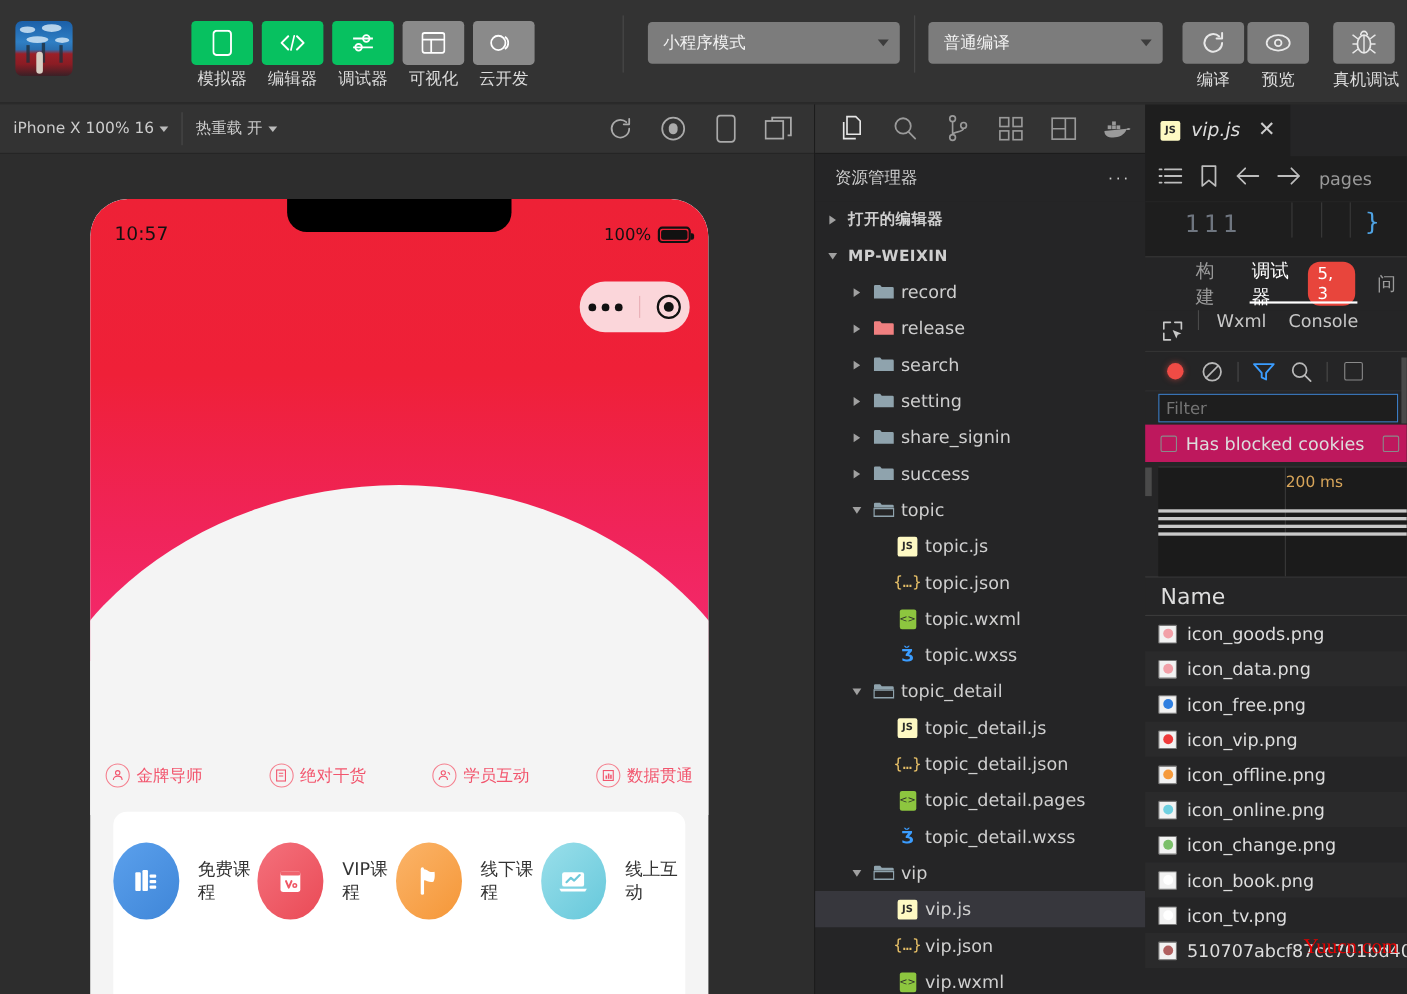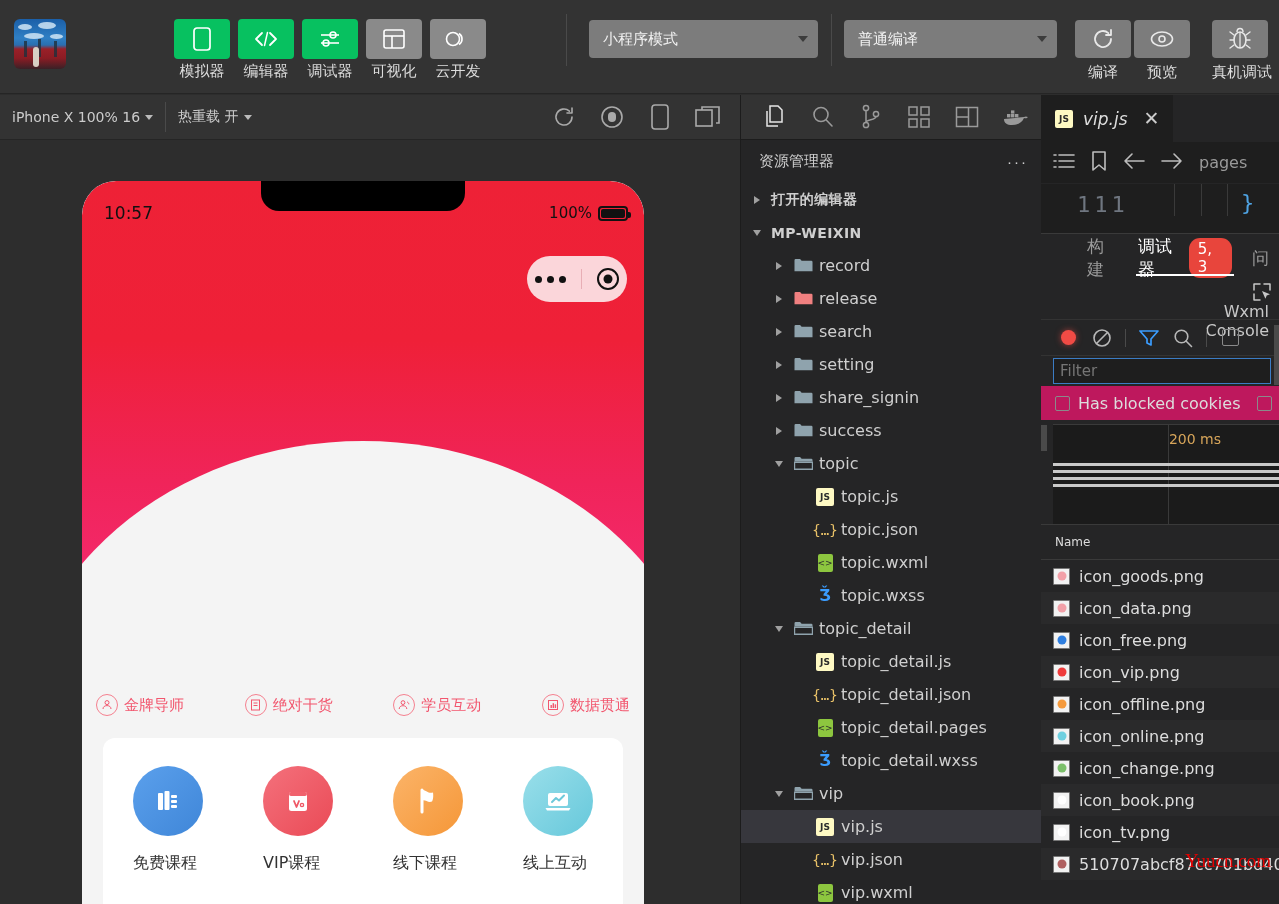--- a/index.html
+++ b/index.html
@@ -138,21 +138,21 @@
     width: 22px; height: 22px; border: 1px solid #f5808f; border-radius: 50%;
     display: flex; align-items: center; justify-content: center; flex: none;
   }
   .feat .txt { font-size: 15px; color: #f2566e; white-space: nowrap; font-family: "DejaVu Sans", sans-serif; }
 
   .card {
     position: absolute; left: 21px; width: 520px; background: #fff; border-radius: 12px;
   }
   #card-cats { top: 557px; height: 212px; }
   .cats { display: flex; justify-content: space-around; align-items: center; padding-top: 28px; }
-  .cat { display: flex; flex-direction: column; gap: 17px; }
+  .cat { display: flex; flex-direction: row; align-items: center; gap: 17px; }
   .cat .circ {
     width: 70px; height: 70px; border-radius: 50%;
     display: flex; align-items: center; justify-content: center;
   }
   .cat .clabel { font-size: 16px; color: #333; font-family: "DejaVu Sans", sans-serif; }
 
   
   .explorer {
     position: absolute; left: 740px; top: 95px; width: 301px; height: 809px;
     background: #252526; border-left: 1px solid #1c1c1c;
@@ -219,23 +219,22 @@
     height: 48px; background: #252526; display: flex; align-items: center; gap: 0; padding-left: 36px;
   }
   .dbg-tab { padding: 0 10px; height: 48px; display:flex;align-items:center; font-size:17px; color:#9a9a9a; cursor:pointer; position:relative; font-family:"DejaVu Sans",sans-serif;}
   .dbg-tab.active { color: #fff; }
   .dbg-tab.active::after { content:""; position:absolute; left:8px; right:8px; bottom:6px; height:2px; background:#fff; }
   .badge-count {
     background: #e8453c; color: #fff; border-radius: 11px; padding: 2px 9px;
     font-size: 15px; margin-left: 6px; font-family:"DejaVu Sans",sans-serif;
   }
   .dt-tabs {
-    height: 38px; background: #252526; display: flex; align-items: flex-end; gap: 0; padding-left: 8px;
+    height: 38px; background: #252526; display: flex; align-items: flex-start; gap: 0; padding-left: 8px;
     border-bottom: 1px solid #333;
-    flex-direction: column;
   }
   .dt-ic { width: 34px; height:38px; display:flex;align-items:center;justify-content:center; cursor:pointer;}
   .dt-sep { width:1px;height:18px;background:#4a4a4a;margin:0 6px; }
   .dt-tab { padding: 0 10px; font-size: 16px; color: #c8c8c8; cursor:pointer; font-family:"DejaVu Sans",sans-serif;}
   .net-tools {
     height: 36px; background: #252526; display: flex; align-items: center; gap: 0; padding-left: 10px;
     border-bottom: 1px solid #333;
   }
   .nt { width: 34px; height:36px; display:flex;align-items:center;justify-content:center; cursor:pointer; }
   .rec-dot { width: 15px; height: 15px; border-radius: 50%; background: #f04b45; box-shadow: 0 0 6px rgba(240,75,69,.6); }
@@ -255,21 +254,21 @@
   .tl-label { position:absolute; right: 58px; top: 6px; font-size: 14px; color: #d7a55a; font-family:"DejaVu Sans",sans-serif;}
   .tl-vline { position:absolute; top:0; bottom:0; width:1px; background:#3a3a3a; }
   .tl-bars { position:absolute; left:0; right:0; top: 38px; }
   .tl-bars i { display:block; height:3px; background:#c9c9c9; margin-bottom: 4px; }
   .tl-gut { position:absolute; left:-12px; top:0; width:6px; height:26px; background:#4a4a4a; }
 
   .name-head {
     height: 36px; background: #252526; display:flex; align-items:center; padding-left: 14px;
     border-top: 1px solid #3a3a3a; border-bottom: 1px solid #3a3a3a;
   }
-  .name-head span { font-size: 12px; color: #ddd; font-family:"DejaVu Sans",sans-serif;}
+  .name-head span { font-size: 20px; color: #ddd; font-family:"DejaVu Sans",sans-serif;}
   .nrow {
     height: 32px; display: flex; align-items: center; gap: 9px; padding-left: 12px; cursor: pointer;
     font-size: 16px; color: #ddd; font-family: "DejaVu Sans", sans-serif;
   }
   .nrow:nth-child(even) { background: #2a2a2b; }
   .nico { width: 17px; height: 17px; border: 1px solid #777; background: #f2f2f2; flex: none; position: relative; border-radius:1px; }
   .nico i { position:absolute; left:50%; top:50%; transform:translate(-50%,-50%); display:block; }
 
   .watermark {
     position: absolute; right: 8px; bottom: 32px; color: #e40000; font-size: 19px;

